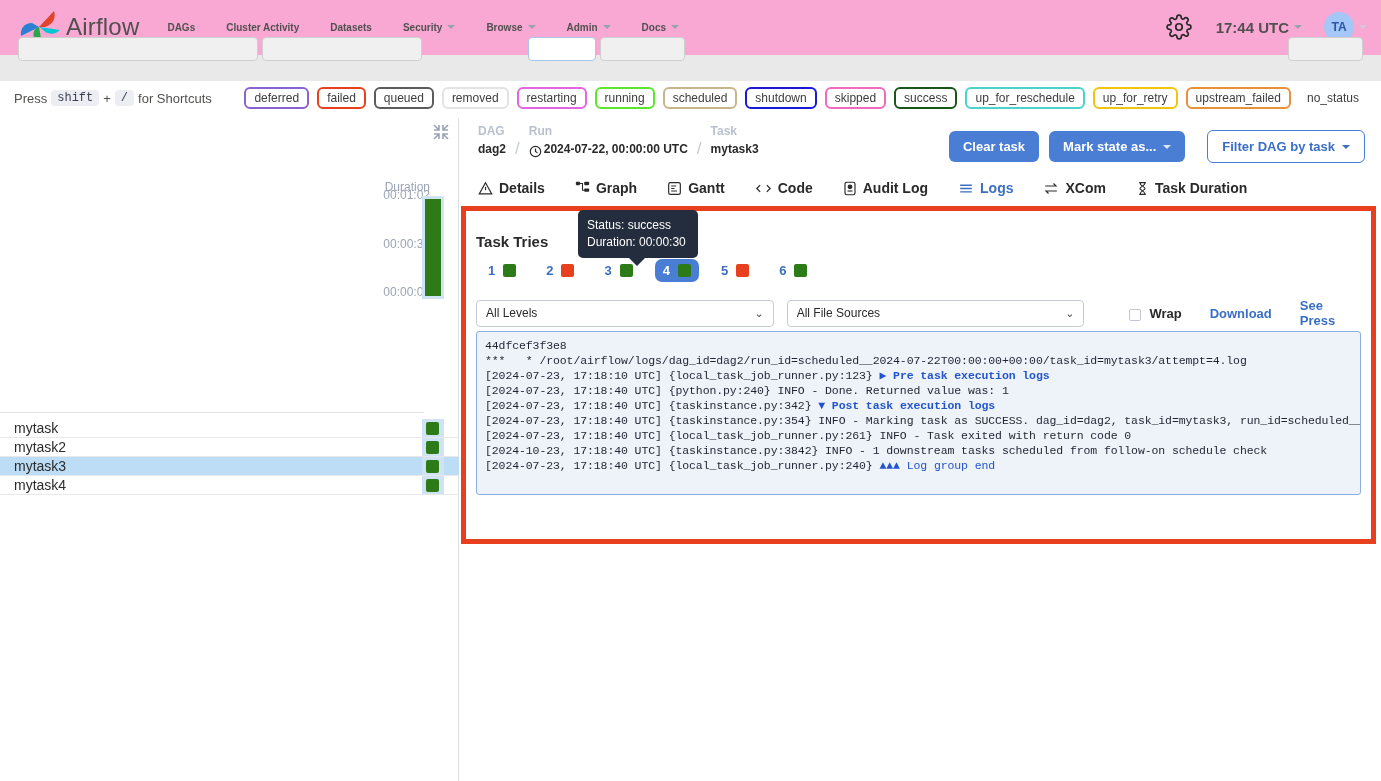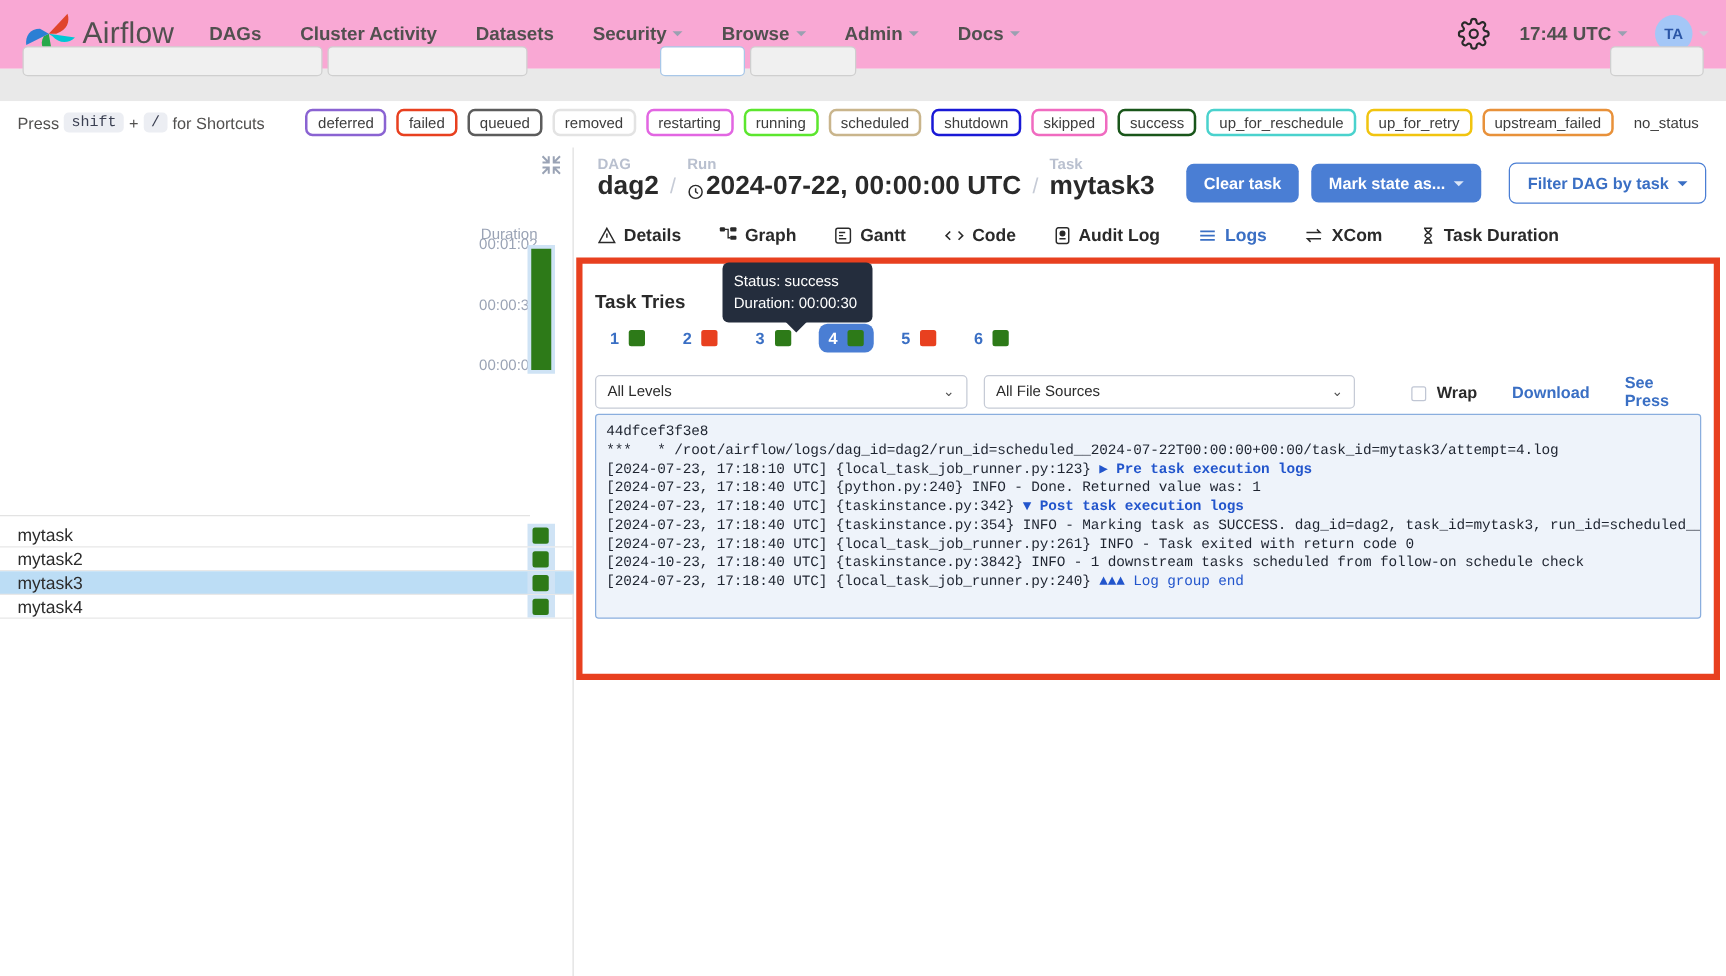--- a/index.html
+++ b/index.html
@@ -16,21 +16,21 @@
   .navbar {
     position: absolute; left: 0; top: 0; width: 1381px; height: 55px;
     background: #f9a8d4; display: flex; align-items: center;
     border-bottom: 1px solid transparent;
   }
   .brand { display: flex; align-items: center; margin-left: 18px; }
   .brand-logo { width: 44px; height: 38px; position: relative; }
   .brand-text { font-size: 24px; color: #51504f; margin-left: 4px; letter-spacing: 0.2px; }
   .nav-links { display: flex; align-items: center; margin-left: 28px; }
   .nav-link {
-    font-size: 15px; font-weight: bold; color: #51504f;
+    font-size: 10px; font-weight: bold; color: #51504f;
     padding: 6px 0; margin-right: 31px; white-space: nowrap;
     cursor: pointer; display: flex; align-items: center;
   }
   .caret {
     display: inline-block; width: 0; height: 0; margin-left: 5px;
     border-left: 4px solid transparent; border-right: 4px solid transparent;
     border-top: 4px solid #9aa0b1;
   }
   .nav-right { margin-left: auto; display: flex; align-items: center; margin-right: 14px; }
   .gear-ico { width: 26px; height: 26px; margin-right: 24px; cursor: pointer; }
@@ -97,21 +97,21 @@
   .task-row .tname { font-size: 14px; color: #2c2c2c; margin-left: 14px; }
   .sq { position: absolute; left: 426px; width: 13px; height: 13px; border-radius: 2px; background: #2d7a18; }
   .col-hl { position: absolute; left: 422px; top: 0; width: 22px; height: 100%; background: #cfe3f5; }
 
   
   .main { position: absolute; left: 460px; top: 118px; width: 921px; height: 663px; background: #fff; }
 
   .crumb-row { position: absolute; left: 18px; top: 6px; display: flex; align-items: flex-end; }
   .crumb-group { display: flex; flex-direction: column; }
   .crumb-kicker { font-size: 12px; color: #b9c0cf; font-weight: bold; line-height: 14px; }
-  .crumb-value { font-size: 21px; font-weight: bold; color: #2a2a2a; line-height: 22px; display: flex; align-items: center; }
+  .crumb-value { font-size: 12px; font-weight: bold; color: #2a2a2a; line-height: 22px; display: flex; align-items: center; }
   .crumb-sep { font-size: 17px; color: #c6cbd6; margin: 0 9px 1px 9px; }
   .clock-g { display: inline-block; width: 13px; height: 13px; margin-right: 2px; }
 
   .hdr-actions { position: absolute; right: 16px; top: 12px; display: flex; align-items: center; }
   .btn {
     font-size: 13px; font-weight: bold; border-radius: 6px;
     padding: 8px 14px; cursor: pointer; white-space: nowrap;
     display: flex; align-items: center;
   }
   .btn-primary { background: #4a7ed4; color: #fff; border: none; margin-left: 10px; }

